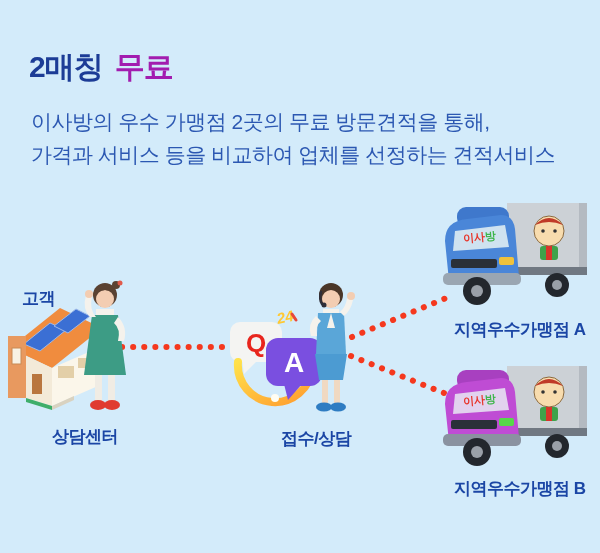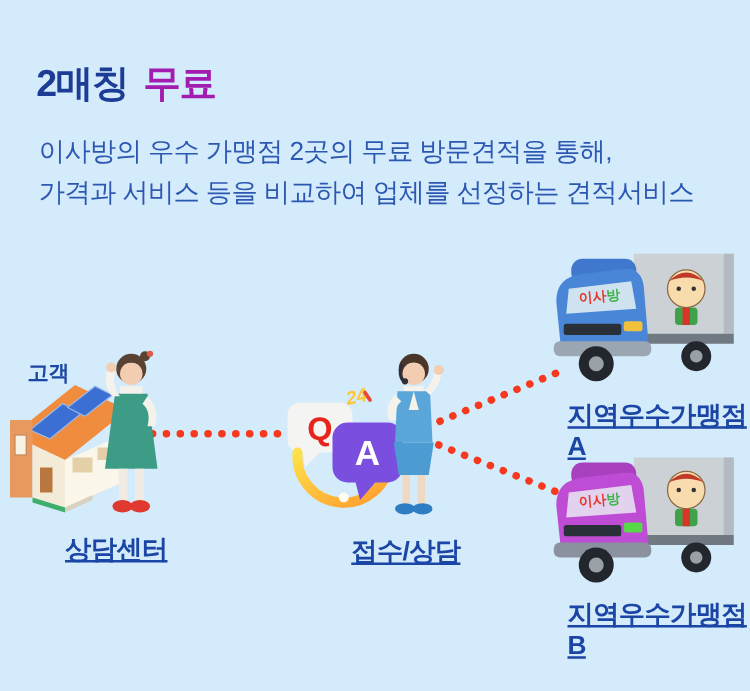--- a/index.html
+++ b/index.html
@@ -22,21 +22,21 @@
   .title .hl { color:#a21caf;text-align:center; }
   .subtitle {
     position:absolute; left:31px; top:105px;
     font-size:21px; font-weight:400; letter-spacing:-0.5px;
     color:#2c58b2; line-height:33px;
   }
 
   
   .lbl { position:absolute; font-weight:700; color:#1b46a5; letter-spacing:-0.5px; }
   .lbl-sm { font-size:17px; }
-  .lbl-md { font-size:21px;text-decoration:underline; }
+  .lbl-md { font-size:17px; }
   .customer-lbl { left:22px; top:287px; }
   .center-lbl   { left:229px; top:299px; }
   .step1-lbl    { left:52px;  top:425px; }
   .step2-lbl    { left:281px; top:427px; }
   .truckA-lbl   { left:454px; top:318px; }
   .truckB-lbl   { left:454px; top:477px; }
 
   
   .abs { position:absolute; }
   .house   { left:6px;   top:296px; }

